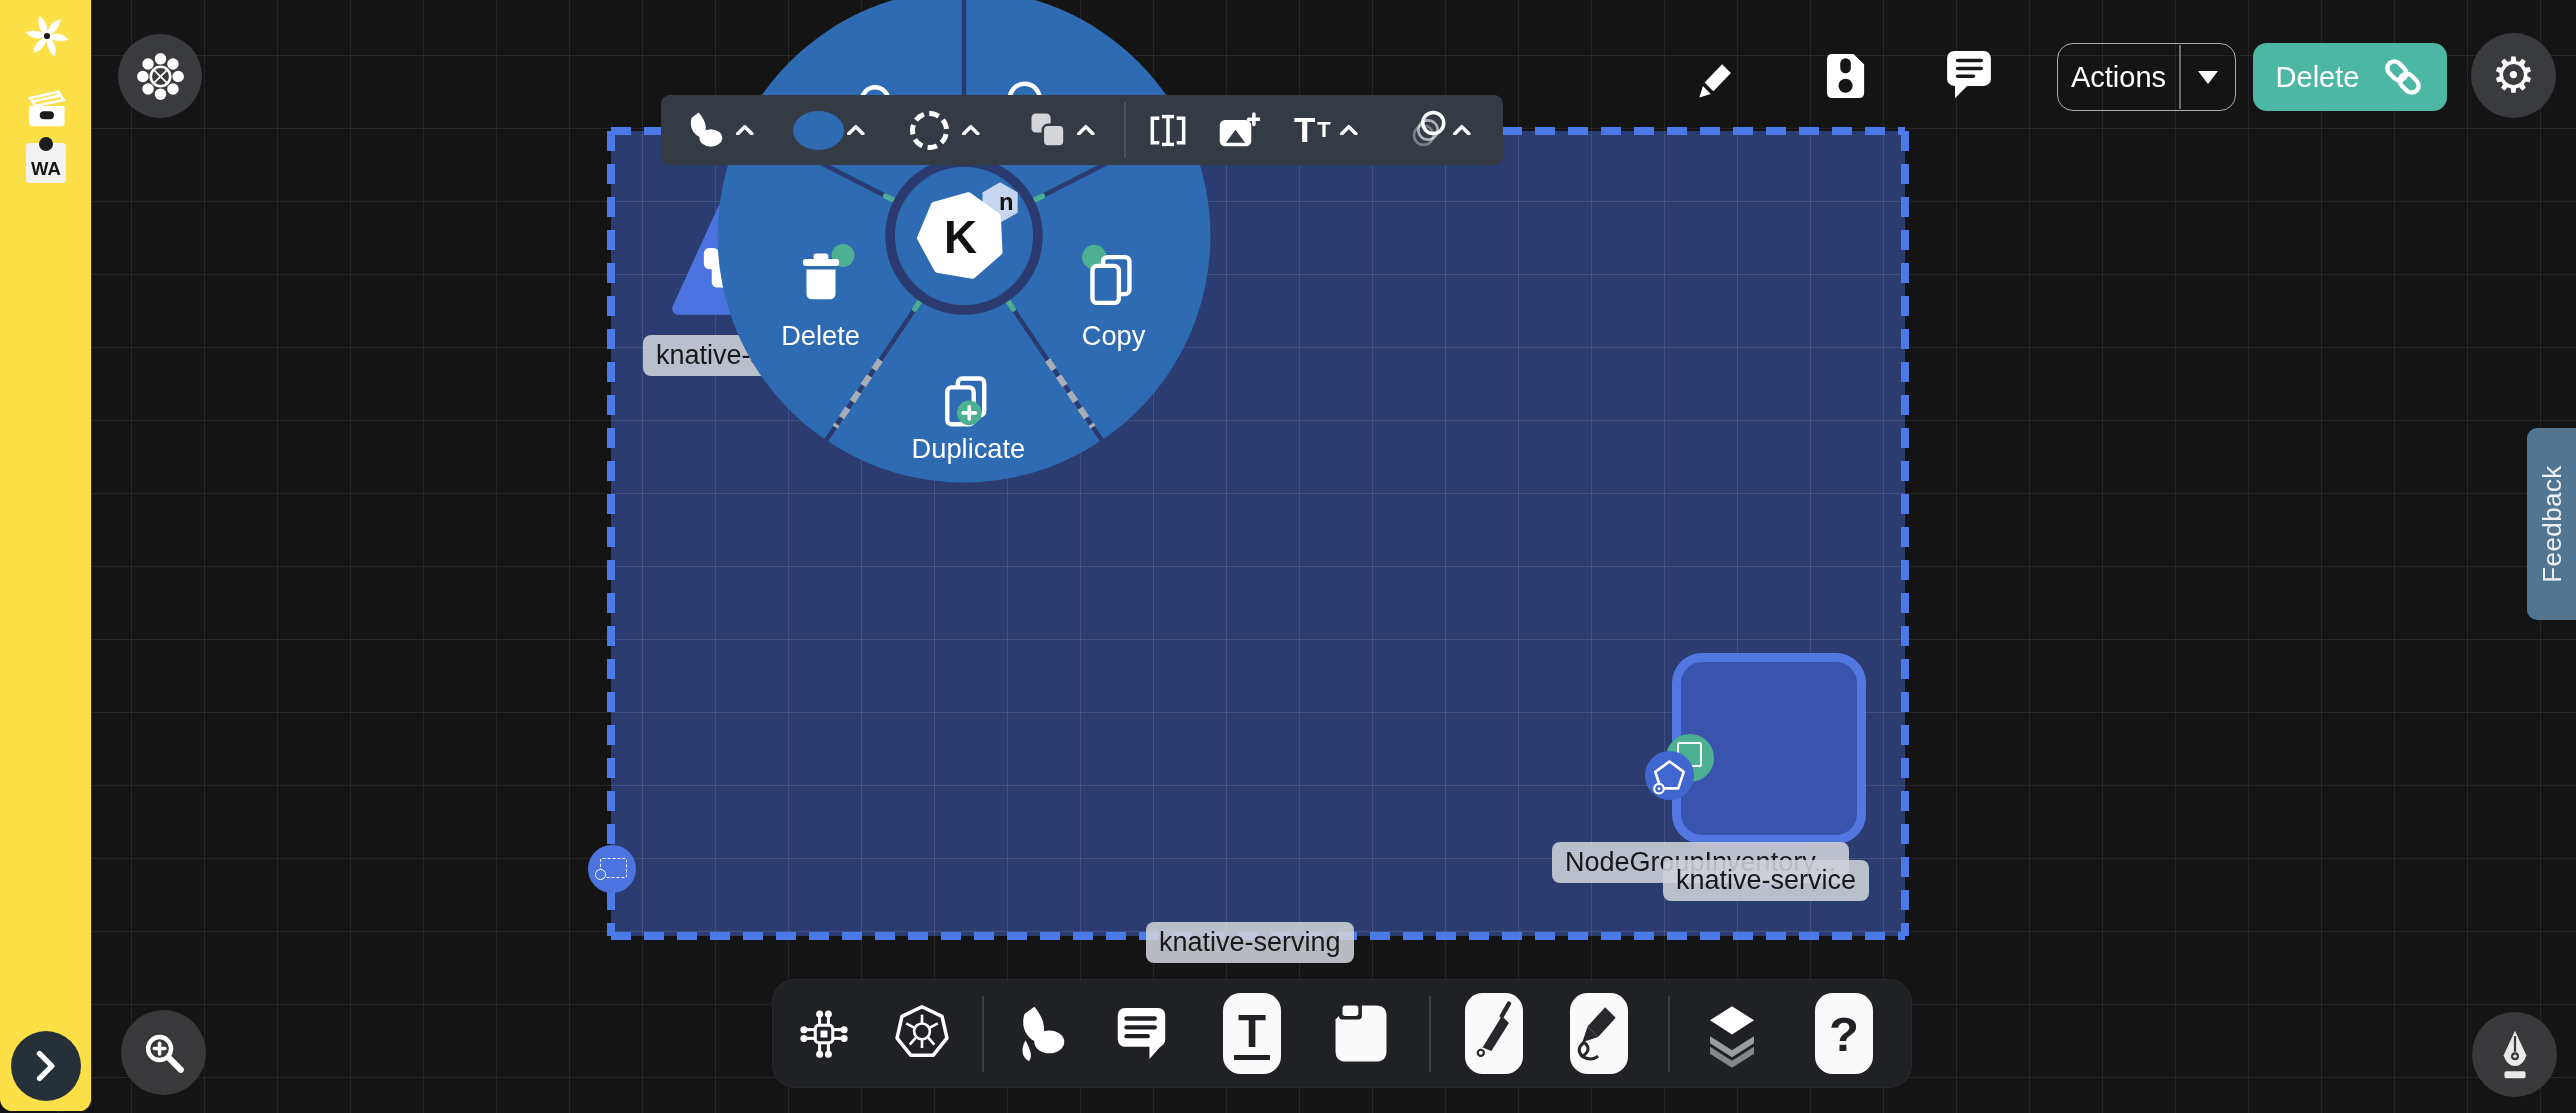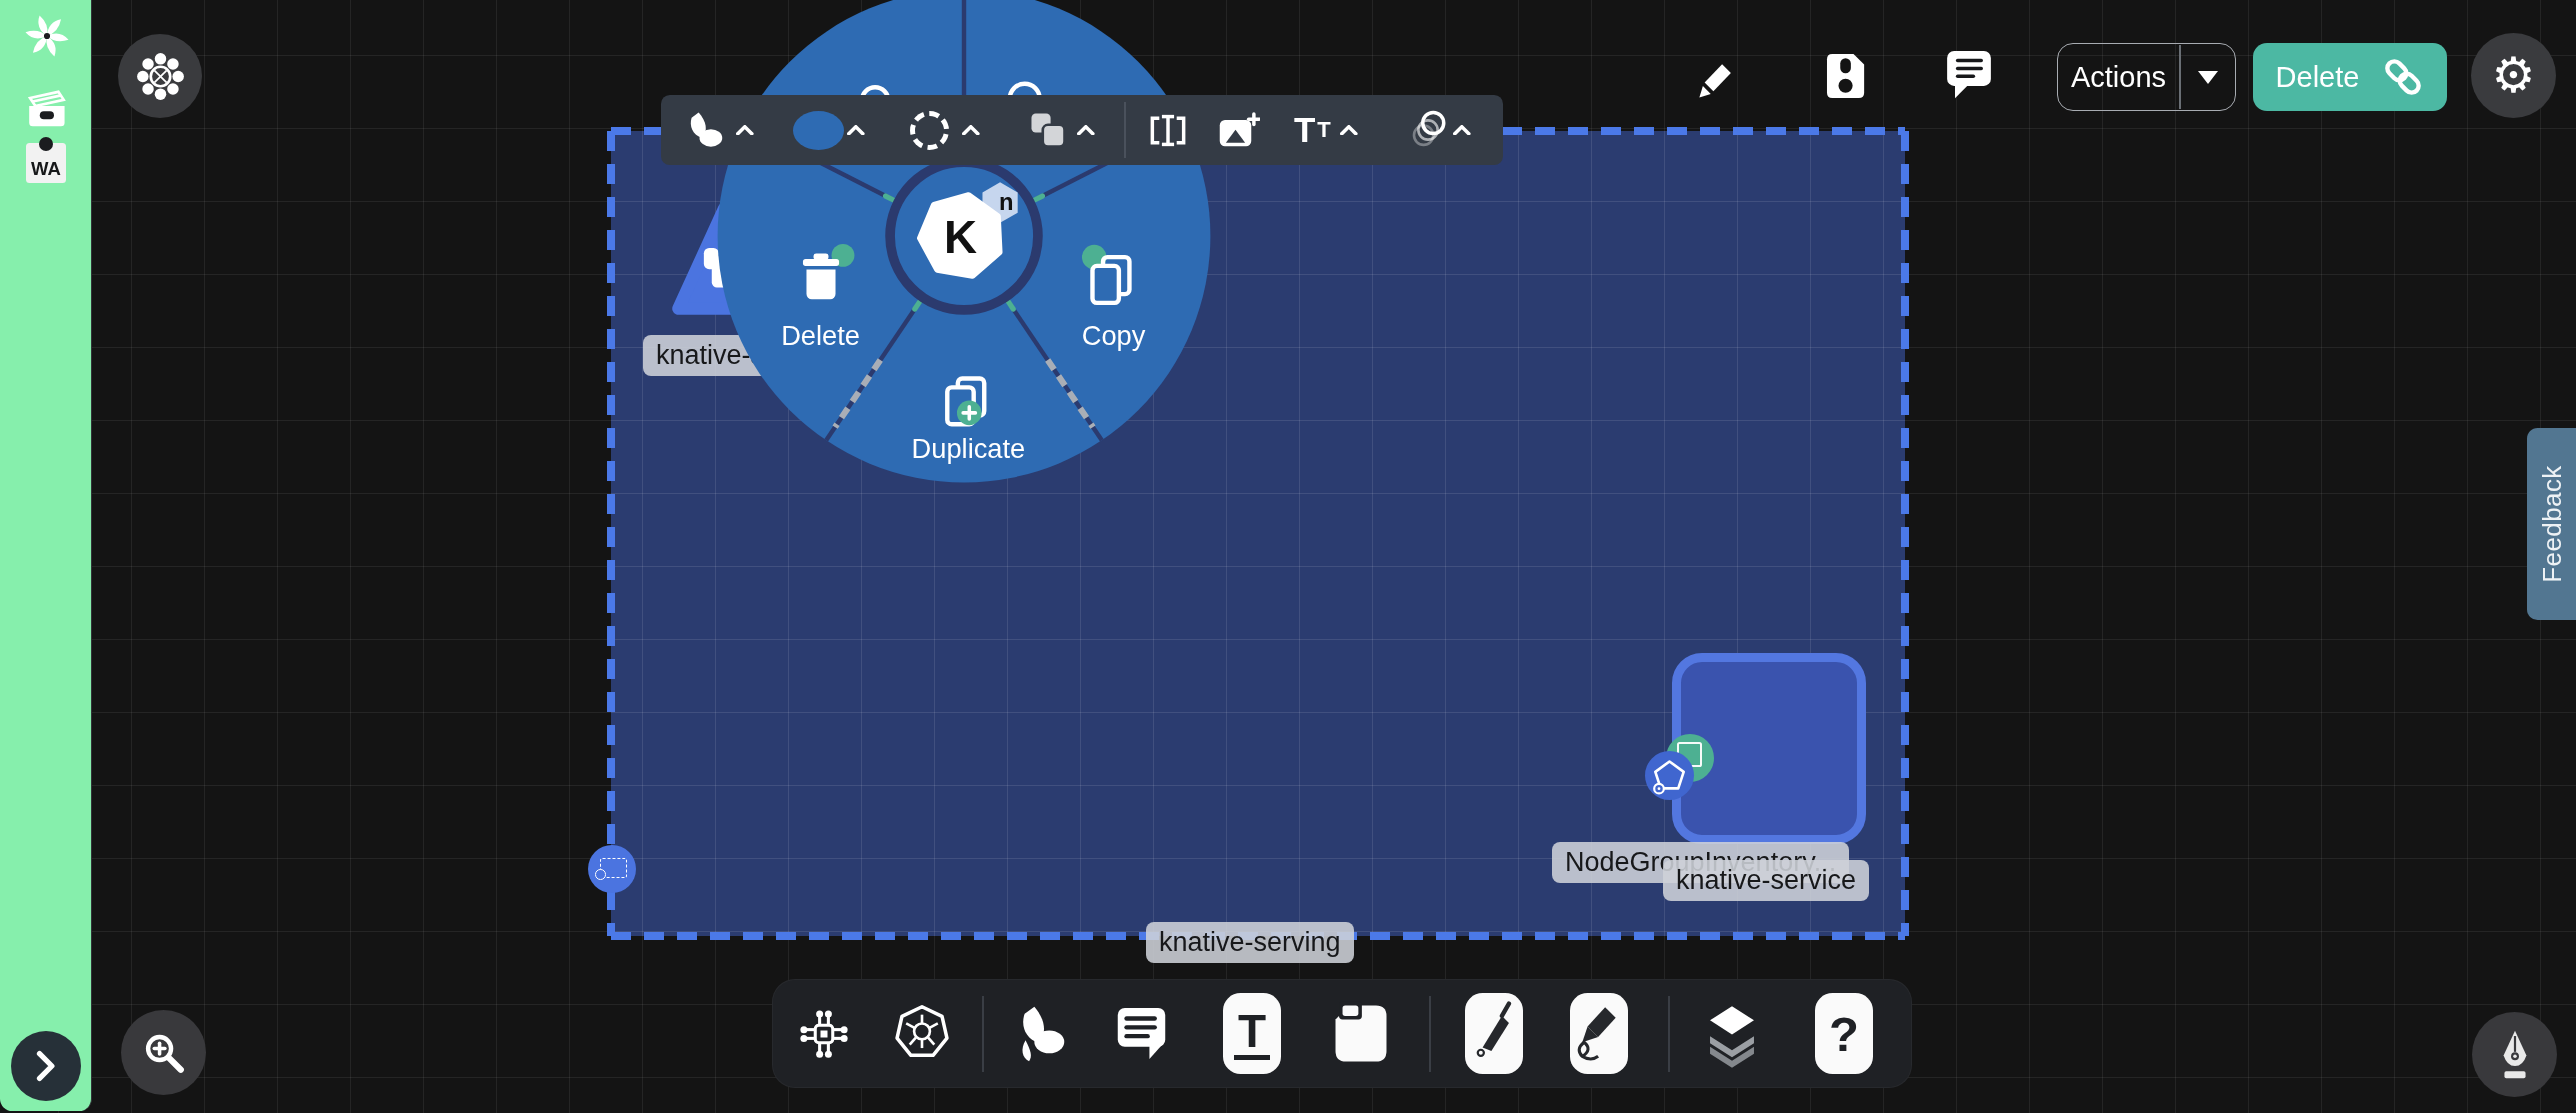--- a/index.html
+++ b/index.html
@@ -35,21 +35,21 @@
   
   #format-toolbar{left:661px;top:95px;width:842px;height:70px;background:#343b45;border-radius:8.8px;z-index:30;}
   #format-toolbar .fitem{position:absolute;top:0;height:70px;display:flex;align-items:center;}
   #bottom-toolbar{left:772px;top:979px;width:1138px;height:107px;background:#1f2125;border-radius:23px;
     z-index:40;border:0.9px solid rgba(255,255,255,0.04);}
   .bt-item{position:absolute;top:0;height:107px;display:flex;align-items:center;justify-content:center;}
   .white-btn{width:58px;height:81px;background:#fafafa;border-radius:17.6px;display:flex;align-items:center;
     justify-content:center;position:relative;}
   .bt-div{position:absolute;top:16px;width:1.8px;height:76px;background:#3a3e45;}
   
-  #sidebar{left:0;top:0;width:91px;height:1111px;background:#86efac;border-right:1.8px solid #323338;
+  #sidebar{left:0;top:0;width:91px;height:1111px;background:#fde047;border-right:1.8px solid #323338;
     border-radius:0 0 12.3px 12.3px;z-index:50;}
   #wa-badge{left:26px;top:143px;width:40px;height:40px;background:#f2f2f2;border-radius:3.5px;
     display:flex;align-items:flex-end;justify-content:center;color:#17181a;font-weight:bold;
     font-size:18.5px;padding-bottom:2.6px;box-sizing:border-box;}
   #wa-badge::before{content:"";position:absolute;top:-6.2px;left:13px;width:14px;height:14px;
     background:#1b1c1f;border-radius:50%;}
   .circle-btn{border-radius:50%;display:flex;align-items:center;justify-content:center;}
   
   #actions-btn{left:2057px;top:43px;width:179px;height:68px;box-sizing:border-box;border:1.8px solid #a8acb2;
     border-radius:16px;display:flex;align-items:center;z-index:45;color:#fff;}

